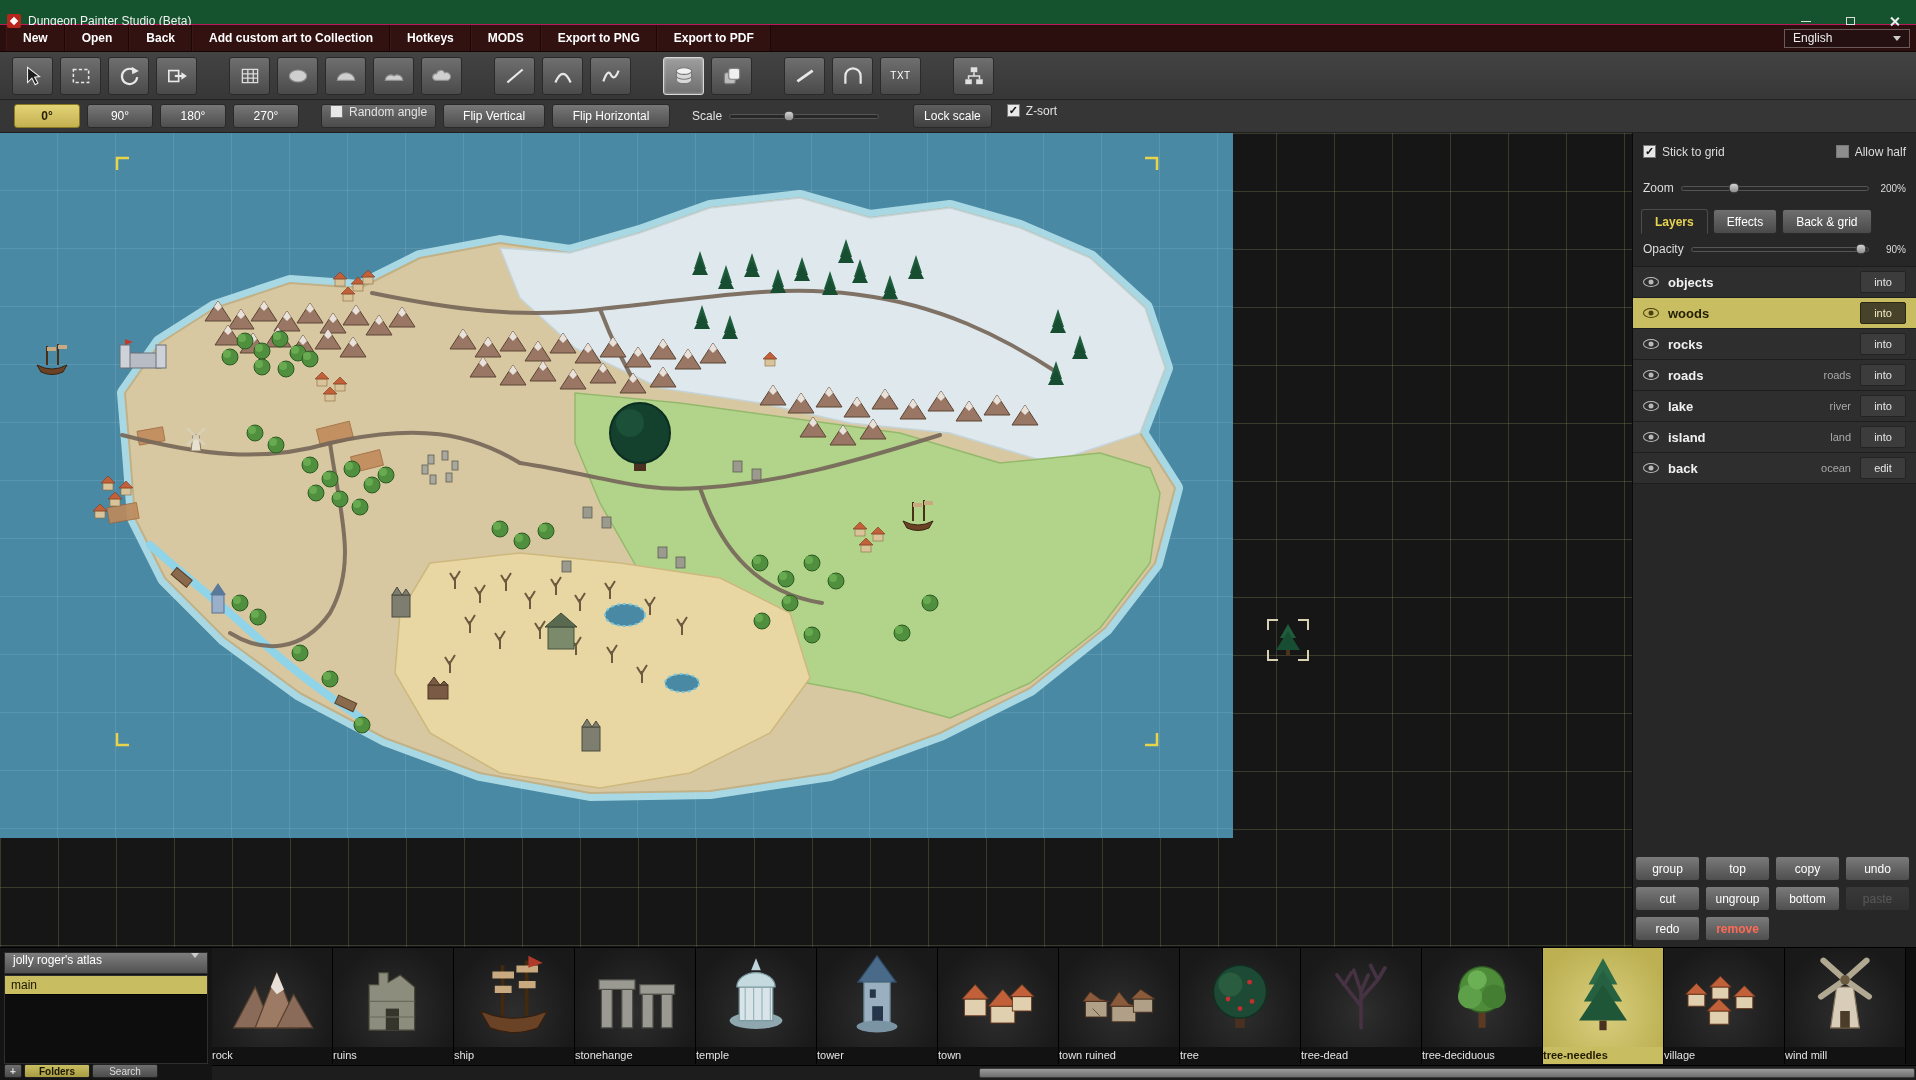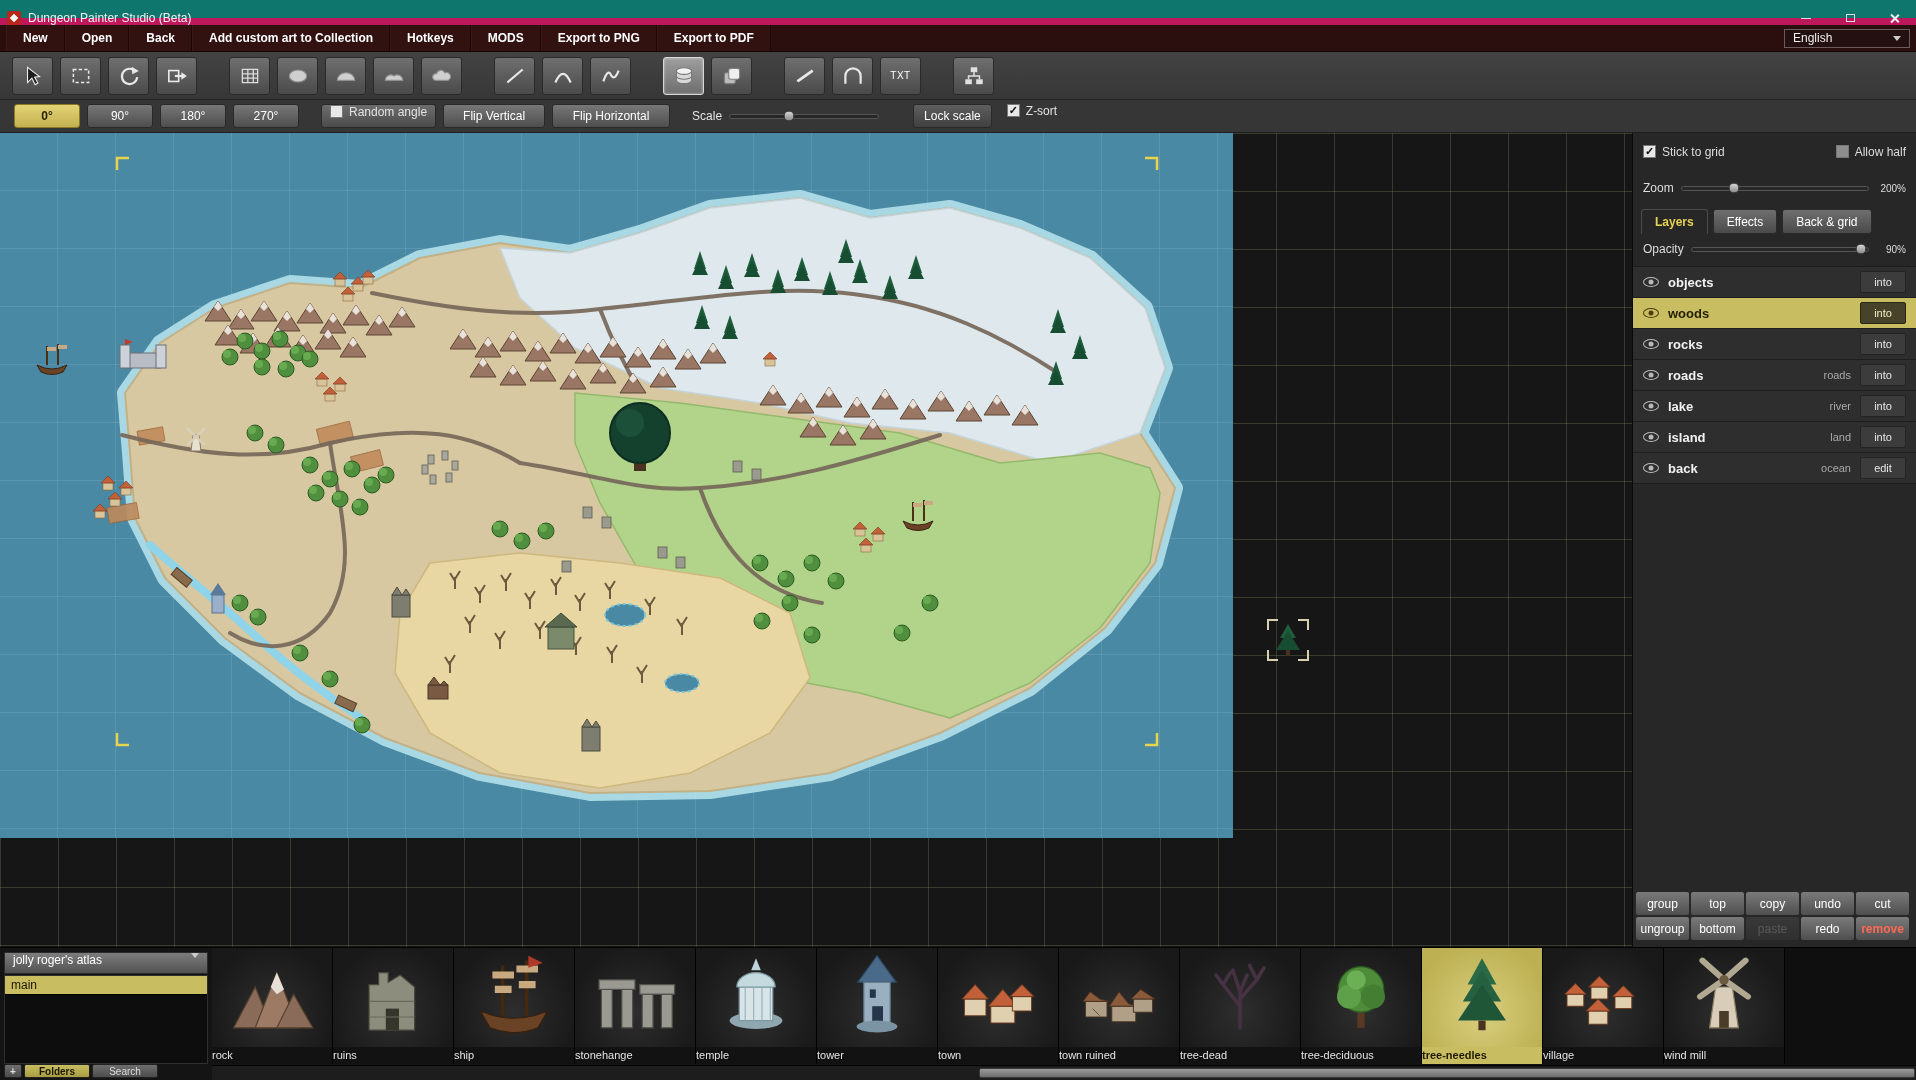--- a/index.html
+++ b/index.html
@@ -1,20 +1,20 @@
 <!DOCTYPE html>
 <html><head>
 <meta charset="utf-8">
 <style>
   *{margin:0;padding:0;box-sizing:border-box}
   html,body{width:1916px;height:1080px;overflow:hidden;background:#111;font-family:"Liberation Sans",sans-serif;-webkit-font-smoothing:antialiased}
   #app{position:absolute;inset:0;width:1916px;height:1080px;background:#1b1b1b}
 
   
-  .titlebar{height:25px;background:#0f766e;display:flex;align-items:center;padding:18px 0 0 7px;gap:7px;border-bottom:7px solid #be185d}
+  .titlebar{height:25px;background:#14532d;display:flex;align-items:center;padding:18px 0 0 7px;gap:7px;border-bottom:1px solid #be185d}
   .app-icon{width:14px;height:14px;background:#b6261d;border-radius:2px;position:relative}
   .app-icon::after{content:"";position:absolute;left:4px;top:4px;width:6px;height:6px;background:#fff;transform:rotate(45deg)}
   .title-text{color:#f2f2f2;font-size:12px}
   .win-controls{margin-left:auto;display:flex;height:25px}
   .win-btn{width:44px;height:25px;display:flex;align-items:center;justify-content:center;color:#ddd}
   .ic-min{width:10px;height:1px;background:#ddd}
   .ic-max{width:9px;height:8px;border:1px solid #ddd}
   .ic-close{position:relative;width:11px;height:11px}
   .ic-close::before,.ic-close::after{content:"";position:absolute;left:5px;top:0;width:1.5px;height:11px;background:#eee}
   .ic-close::before{transform:rotate(45deg)}.ic-close::after{transform:rotate(-45deg)}
@@ -69,21 +69,21 @@
   .layer{height:31px;display:flex;align-items:center;gap:9px;padding:0 10px;border-bottom:1px solid #1e1e1e;background:#2e2e2e;color:#b9b9b9}
   .layer .lname{font-weight:bold;font-size:13px;color:#f1f1f1}
   .layer .ltag{margin-left:auto;font-size:11px;color:#a9a9a9}
   .layer .laction{width:46px;height:22px;background:#3c3c3c;border:1px solid #232323;color:#e6e6e6;display:flex;align-items:center;justify-content:center;font-size:11px;flex:none;border-radius:2px}
   .layer.selected{background:#c9bd62;color:#4a4010}
   .layer.selected .lname{color:#221d00}
   .layer.selected .ltag{color:#5a5020}
   .layer.selected .laction{background:#47432a;border-color:#2a2712;color:#f2ecc2}
   .eye{width:16px;height:10px;border:1px solid currentColor;border-radius:50%;position:relative;flex:none}
   .eye::after{content:"";position:absolute;left:50%;top:50%;transform:translate(-50%,-50%);width:5px;height:5px;border-radius:50%;background:currentColor}
-  .rp-buttons{position:absolute;left:2px;right:6px;bottom:6px;display:grid;grid-template-columns:repeat(5,1fr);}
+  .rp-buttons{position:absolute;left:2px;right:6px;bottom:6px;display:grid;grid-template-columns:repeat(4,1fr);gap:5px}
   .rp-btn{height:25px;background:linear-gradient(#7a7a7a,#4f4f4f);border:1px solid #282828;border-radius:3px;color:#fff;font-size:12px;display:flex;align-items:center;justify-content:center}
   .rp-btn.disabled{opacity:.22}
   .rp-btn.danger{color:#ff6a55;font-weight:bold}
 
   
   .bottom{position:absolute;left:0;right:0;bottom:0;height:133px;background:#141414;border-top:1px solid #000}
   .palette{position:absolute;left:4px;top:4px;width:204px;bottom:16px}
   .atlas-select{height:22px;background:linear-gradient(#7d7d7d,#525252);border:1px solid #2a2a2a;color:#fff;font-size:12px;display:flex;align-items:flex-start;padding:0 8px;gap:6px}
   .atlas-select .caret{margin-left:auto}
   .folder-list{position:absolute;top:23px;left:0;right:0;bottom:0;background:#0d0d0d;border:1px solid #2e2e2e}
@@ -791,20 +791,34 @@
                 <polygon points="32,46 40,34 48,44 56,46" fill="#8a5a3a"></polygon>
             <rect x="52" y="40" width="16" height="11" fill="#b0a088"></rect>
                 <polygon points="50,40 58,32 70,40" fill="#8a5a3a"></polygon>
             <line x1="18" y1="48" x2="24" y2="54" stroke="#5c5044"></line>
           </g>
         </svg>
           </div>
         <div class="alabel">town ruined</div>
       </div>
 
+      <div class="asset">
+        <div class="thumb">
+            <svg viewBox="0 0 80 80">
+          <rect x="36" y="48" width="8" height="16" fill="#4a3020"></rect>
+          <circle cx="40" cy="34" r="22" fill="#1c4a34" stroke="#0f3020"></circle>
+          <circle cx="32" cy="28" r="10" fill="#2a5c40"></circle>
+          <circle cx="30" cy="40" r="2" fill="#c03030"></circle>
+              <circle cx="48" cy="26" r="2" fill="#c03030"></circle>
+              <circle cx="50" cy="42" r="2" fill="#c03030"></circle>
+              <circle cx="40" cy="48" r="2" fill="#c03030"></circle>
+        </svg>
+          </div>
+        <div class="alabel">tree</div>
+      </div>
 
       <div class="asset">
         <div class="thumb">
             <svg viewBox="0 0 80 80">
           <path d="M40,64 V34 M40,46 L26,28 M26,28 L20,20 M26,28 L32,18 M40,40 L54,24 M54,24 L60,14 M54,24 L48,12 M40,34 L34,16 M40,34 L46,20" stroke="#463242" stroke-width="3" fill="none" stroke-linecap="round"></path>
         </svg>
           </div>
         <div class="alabel">tree-dead</div>
       </div>
 

